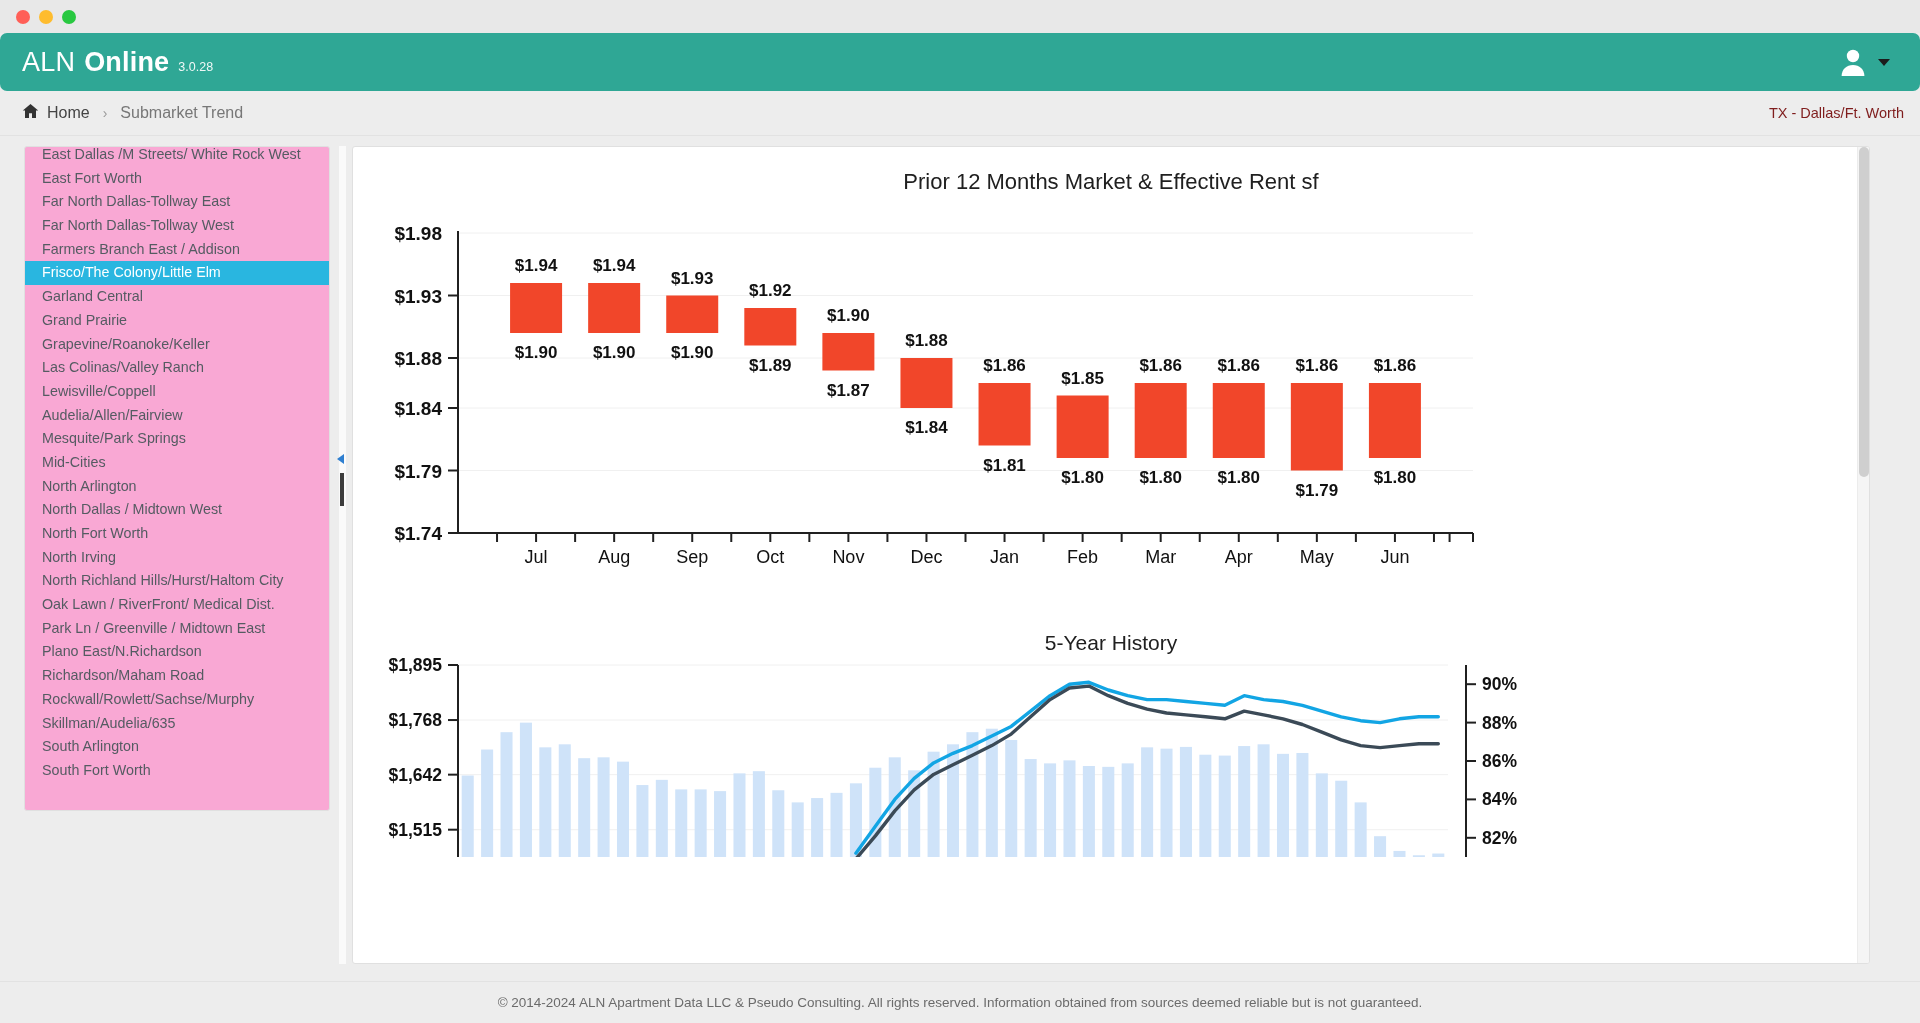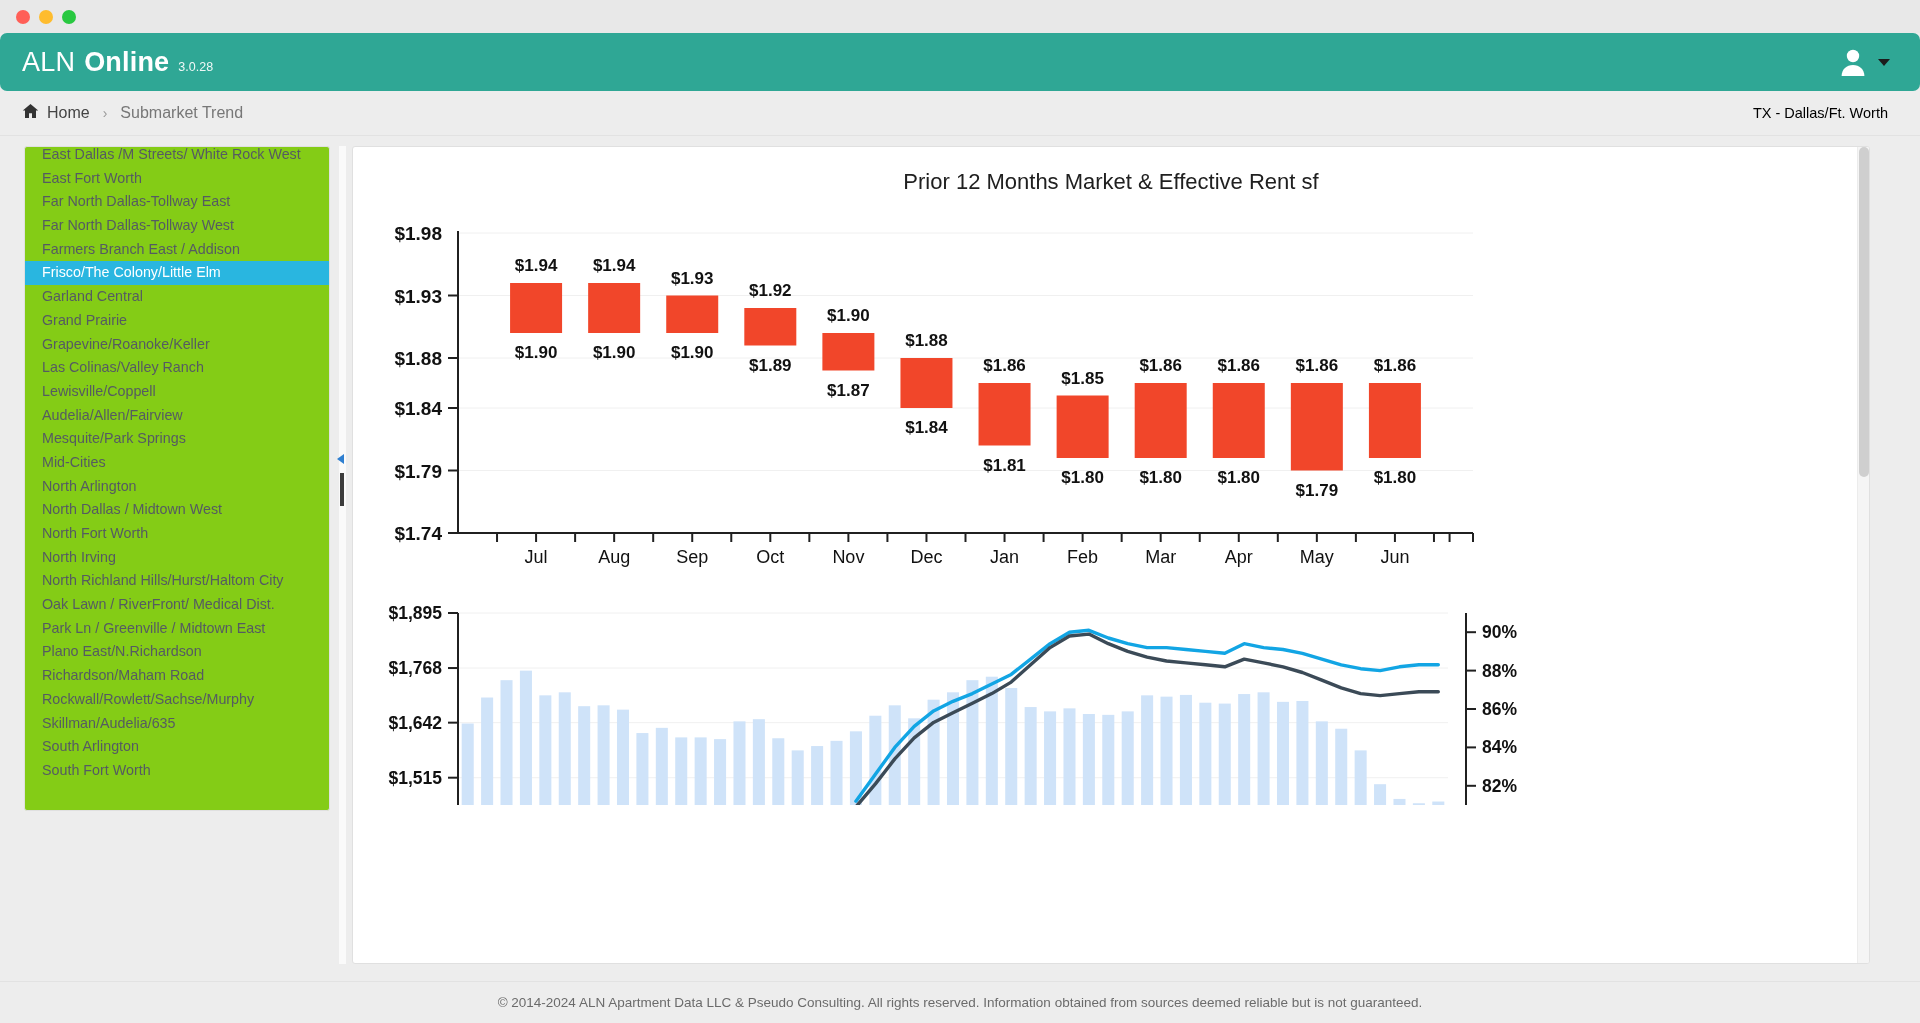--- a/index.html
+++ b/index.html
@@ -78,46 +78,46 @@
   }
 
   
   .crumbbar {
     height: 45px;
     background: #ededed;
     display: flex;
     align-items: center;
     justify-content: space-between;
     margin: 0 -24px;
-    padding: 0 32px 0 22px;
+    padding: 0 16px 0 22px;
     border-bottom: 1px solid #e2e2e2;
   }
   .crumbs { display: flex; align-items: center; gap: 13px; }
   .crumb-home {
     display: flex; align-items: center; gap: 8px;
     color: #444; font-size: 16px;
   }
   .crumb-sep { color: #9a9a9a; font-size: 14px; }
   .crumb-cur { color: #777; font-size: 16px; }
   .region-link {
-    color: #000000; font-size: 14.5px; text-decoration: none;
+    color: #7f1d1d; font-size: 14.5px; text-decoration: none;
   }
 
   
   .content {
     display: flex;
     height: 828px;
     padding-top: 10px;
     gap: 0;
   }
 
   
   .sidebar {
     width: 306px;
-    background: #84cc16;
+    background: #f9a8d4;
     border: 1px solid #e0e0e0;
     border-radius: 3px;
     overflow: hidden;
     position: relative;
     height: 665px;
   }
   .sb-list {
     list-style: none;
     padding: 0;
     margin: 0;
@@ -441,20 +441,21 @@
             <line x1="612.5" x2="612.5" y1="330" y2="339" class="tick"></line>
             <line x1="690.5769230769231" x2="690.5769230769231" y1="330" y2="339" class="tick"></line>
             <line x1="768.6538461538462" x2="768.6538461538462" y1="330" y2="339" class="tick"></line>
             <line x1="846.7307692307693" x2="846.7307692307693" y1="330" y2="339" class="tick"></line>
             <line x1="924.8076923076924" x2="924.8076923076924" y1="330" y2="339" class="tick"></line>
             <line x1="1002.8846153846155" x2="1002.8846153846155" y1="330" y2="339" class="tick"></line>
             <line x1="1080.9615384615383" x2="1080.9615384615383" y1="330" y2="339" class="tick"></line>
           </svg>
       </div>
 
+      <div class="chart-title second">5-Year History</div>
 
       <div class="hist-wrap">
         <svg class="bc-svg" id="hist-svg" width="1168" height="200" viewBox="0 0 1168 200">
             <line x1="105" x2="1095" y1="8" y2="8" class="gridline"></line>
             <line x1="105" x2="1095" y1="63.04288939051918" y2="63.04288939051918" class="gridline"></line>
             <line x1="105" x2="1095" y1="117.65237020316027" y2="117.65237020316027" class="gridline"></line>
             <line x1="105" x2="1095" y1="172.69525959367945" y2="172.69525959367945" class="gridline"></line>
             <rect x="108.68823529411765" y="118.51918735891647" width="12.035294117647059" height="81.48081264108353" class="hbar"></rect>
             <rect x="128.1" y="92.51467268623026" width="12.035294117647059" height="107.48532731376974" class="hbar"></rect>
             <rect x="147.51176470588234" y="75.1783295711061" width="12.035294117647059" height="124.8216704288939" class="hbar"></rect>

